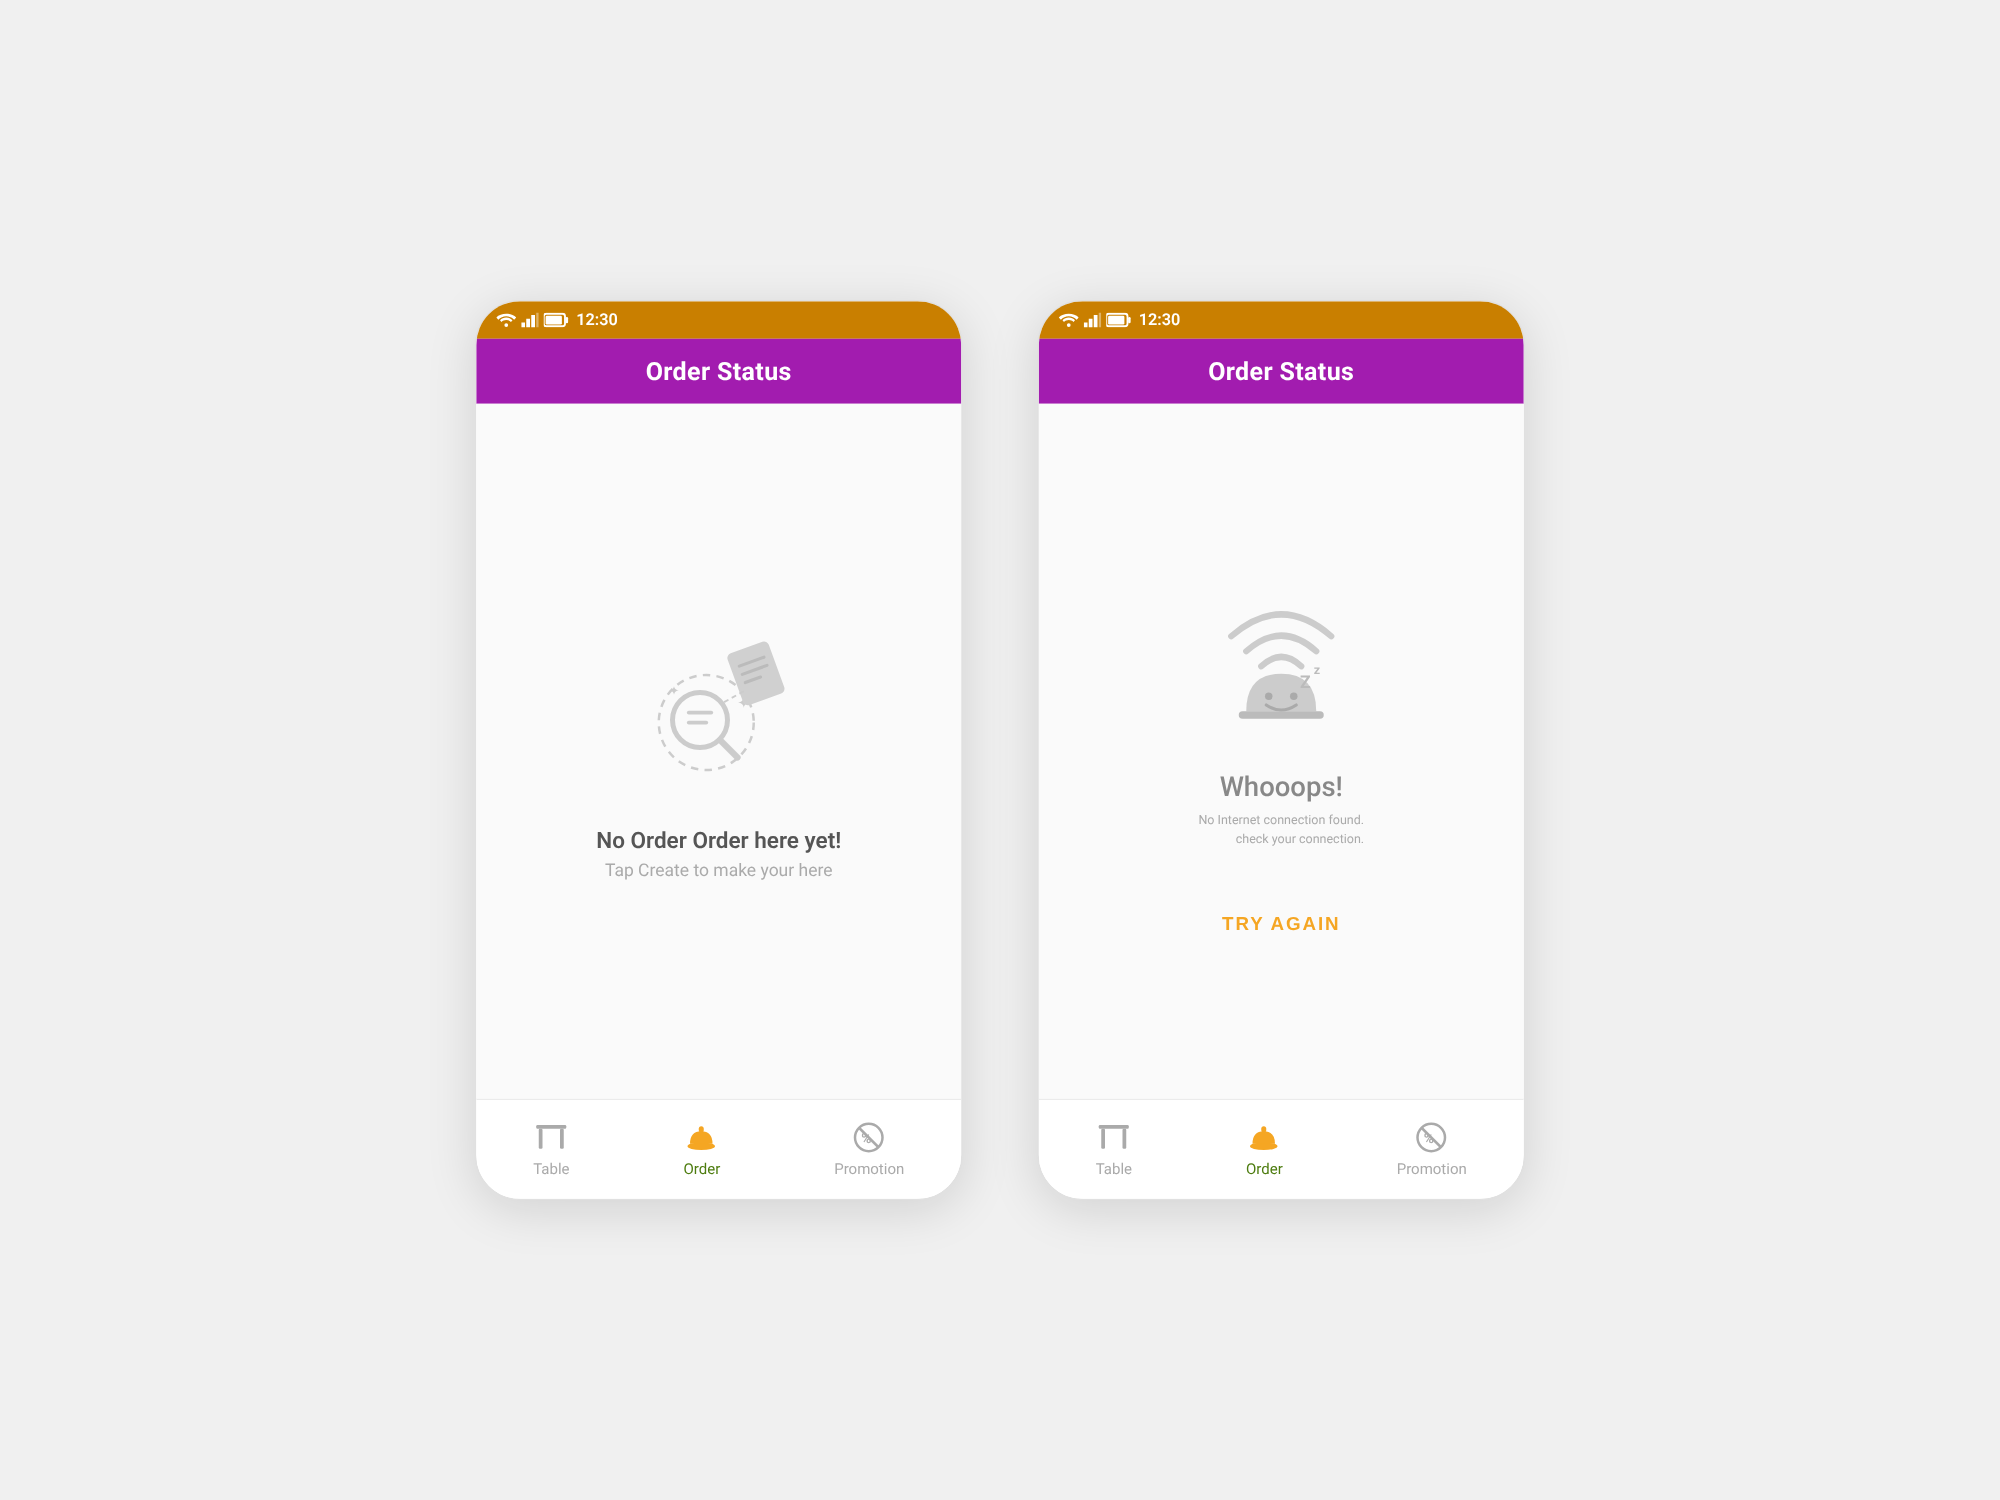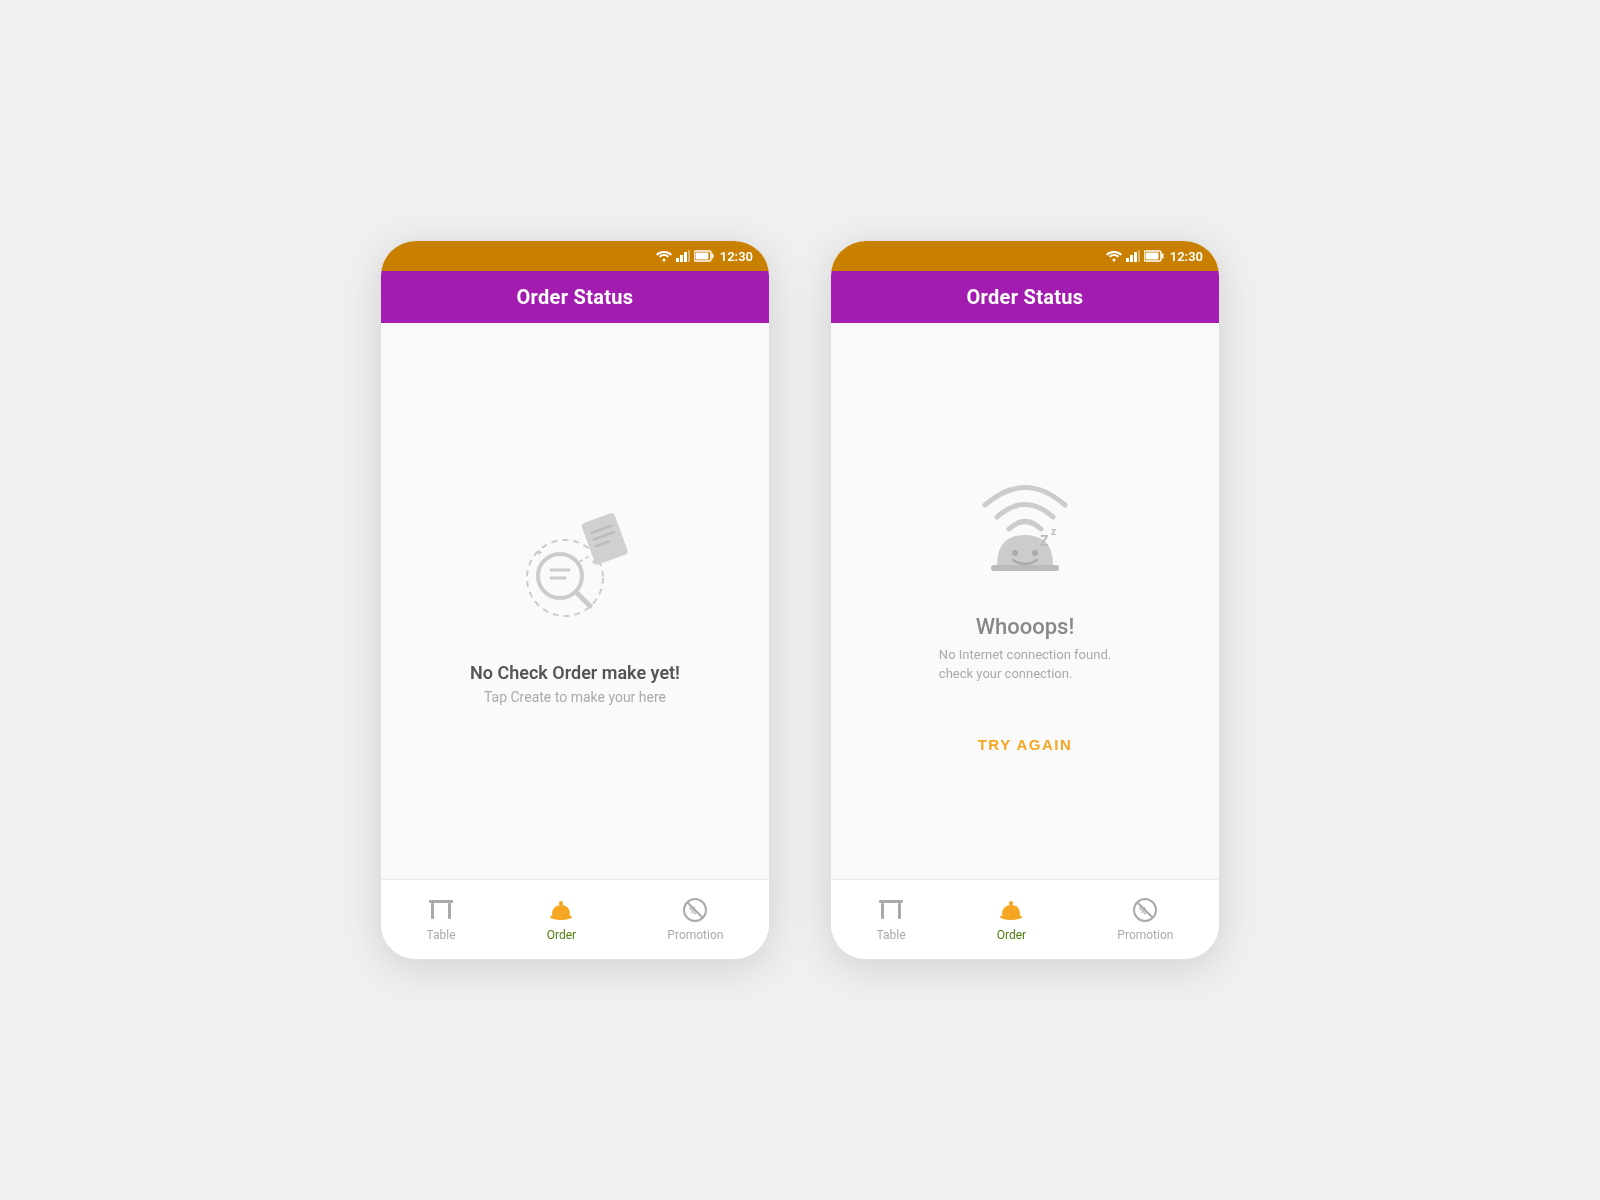--- a/index.html
+++ b/index.html
@@ -26,21 +26,20 @@
       overflow: hidden;
       display: flex;
       flex-direction: column;
       border: 1.5px solid #e0e0e0;
     }
     .status-bar {
       background: #c97f00;
       height: 30px;
       display: flex;
       align-items: center;
-      justify-content: flex-end;
       padding: 0 16px;
       gap: 6px;
     }
     .status-bar-time {
       color: #fff;
       font-size: 13px;
       font-weight: 600;
     }
     .status-icons {
       display: flex;
@@ -96,22 +95,22 @@
     }
     .error-title {
       color: #888;
       font-size: 22px;
       font-weight: 500;
       text-align: right;
       margin-bottom: 6px;
     }
     .error-subtitle {
       color: #aaa;
-      font-size: 13px;
-      text-align: left;
+      font-size: 10px;
+      text-align: right;
       line-height: 1.5;
       margin-bottom: 52px;
     }
     .try-again-btn {
       color: #F5A623;
       font-size: 15px;
       font-weight: 700;
       letter-spacing: 1.5px;
       background: none;
       border: none;
@@ -204,21 +203,21 @@
           <g transform="rotate(-20, 95, 35)">
             <rect x="80" y="20" width="35" height="44" rx="4" fill="#d0d0d0"></rect>
             <line x1="87" y1="32" x2="108" y2="32" stroke="#bbb" stroke-width="2.5" stroke-linecap="round"></line>
             <line x1="87" y1="39" x2="108" y2="39" stroke="#bbb" stroke-width="2.5" stroke-linecap="round"></line>
             <line x1="87" y1="46" x2="100" y2="46" stroke="#bbb" stroke-width="2.5" stroke-linecap="round"></line>
           </g>
 
           <line x1="90" y1="55" x2="72" y2="65" stroke="#ccc" stroke-width="1.5" stroke-dasharray="4,3"></line>
         </svg>
       </div>
-      <span class="empty-title">No Check Order make yet!</span>
+      <span class="empty-title">No Order Order here yet!</span>
       <span class="empty-subtitle">Tap Create to make your here</span>
     </div>
 
     <div class="bottom-nav">
 
       <div class="nav-item">
         <div class="nav-icon">
           <svg width="26" height="22" viewBox="0 0 26 22">
             <rect x="1" y="1" width="24" height="3" rx="1" fill="#aaa"></rect>
             <rect x="3" y="4" width="3" height="16" rx="1" fill="#aaa"></rect>

